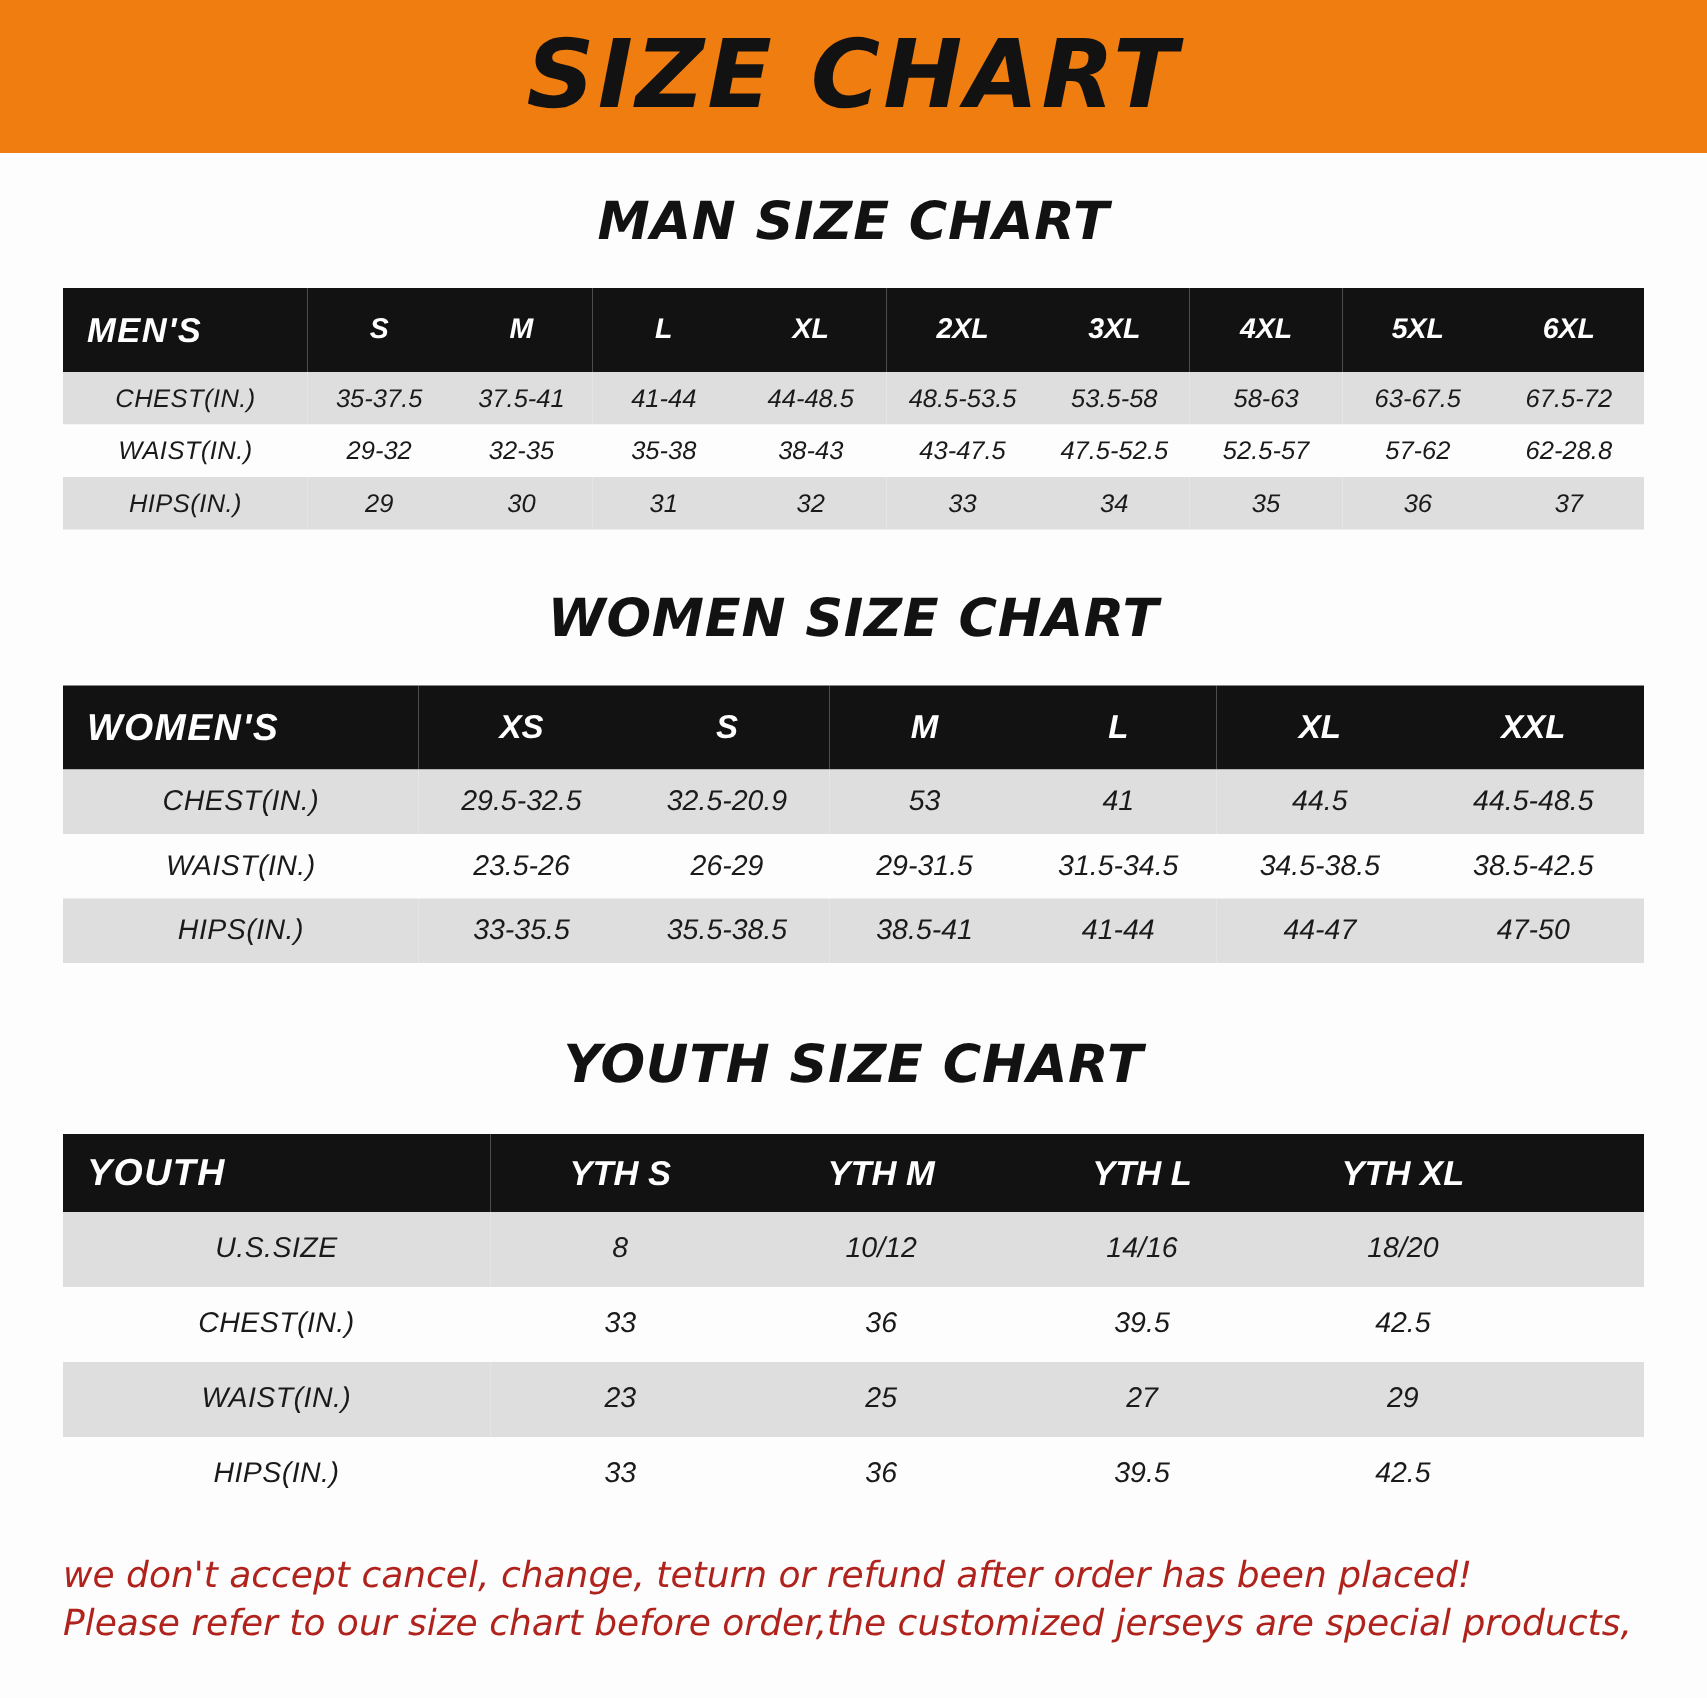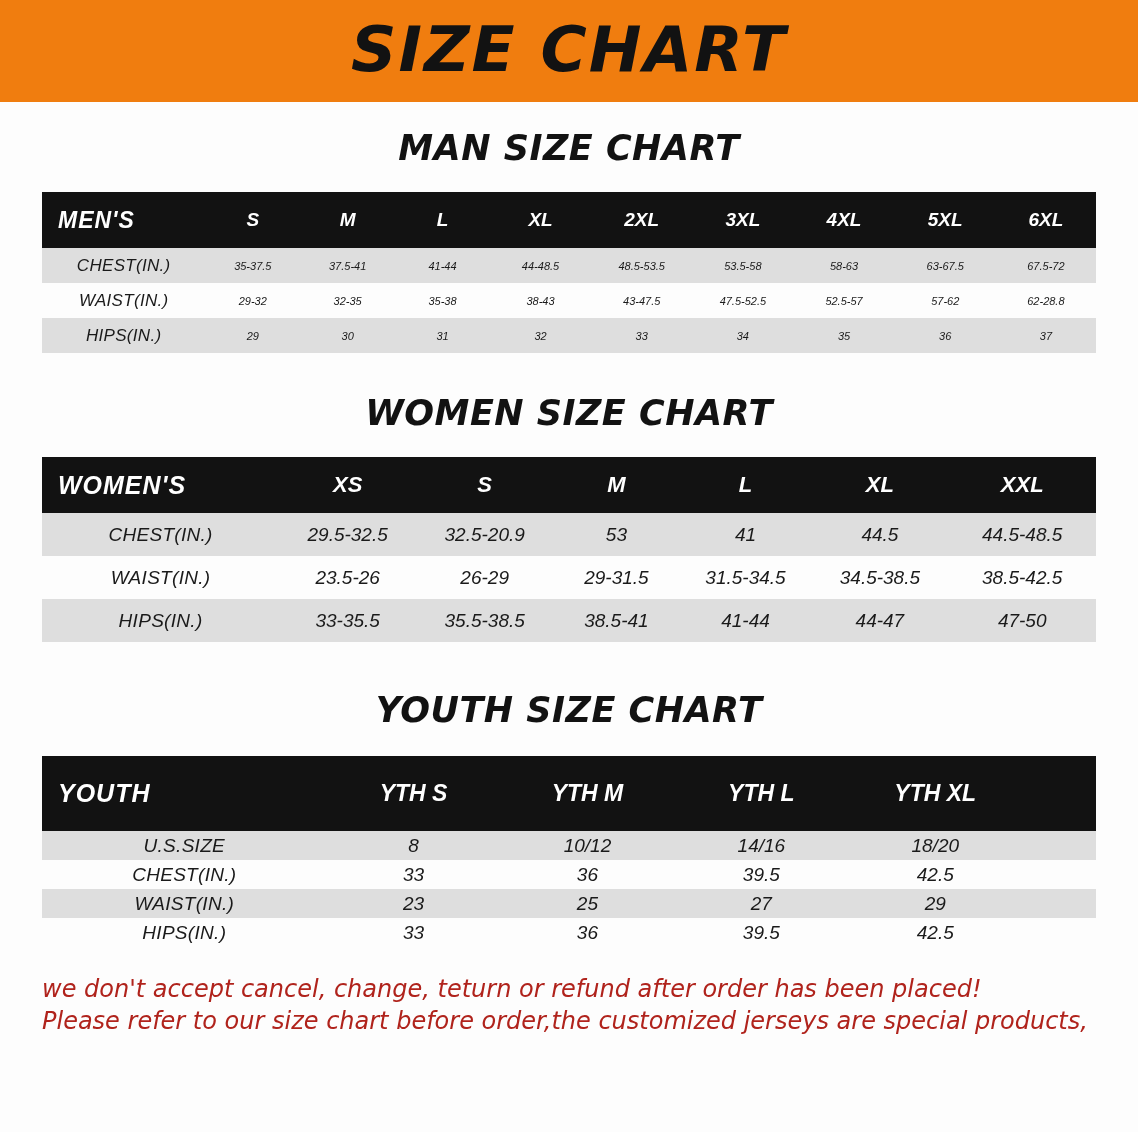--- a/index.html
+++ b/index.html
@@ -87,33 +87,33 @@
   tbody td.rowhead {
     text-align: center;
     letter-spacing: 0.3px;
   }
   tbody tr.shade { background: #dedede; }
   tbody tr.plain { background: #fdfdfd; }
 
   
   .men-table thead th { height: 56px; font-size: 19px; }
   .men-table thead th.rowhead { font-size: 23px; }
-  .men-table tbody td { height: 35px; font-size: 11px; }
+  .men-table tbody td { height: 35px; font-size: 17px; }
   .men-table tbody td.rowhead { font-size: 17px; }
 
   
   .women-table thead th { height: 56px; font-size: 22px; }
   .women-table thead th.rowhead { font-size: 25px; }
   .women-table tbody td { height: 43px; font-size: 19px; }
   .women-table tbody td.rowhead { font-size: 19px; }
 
   
-  .youth-table thead th { height: 75px; font-size: 23px; }
+  .youth-table thead th { height: 52px; font-size: 23px; }
   .youth-table thead th.rowhead { font-size: 25px; }
-  .youth-table tbody td { height: 29px; font-size: 19px; }
+  .youth-table tbody td { height: 50px; font-size: 19px; }
   .youth-table tbody td.rowhead { font-size: 19px; }
 
   
   .note {
     margin: 26px 42px 0 42px;
     color: #b0231c;
     font-family: "DejaVu Sans", sans-serif;
     font-size: 24px;
     line-height: 1.35;
     text-align: left;

